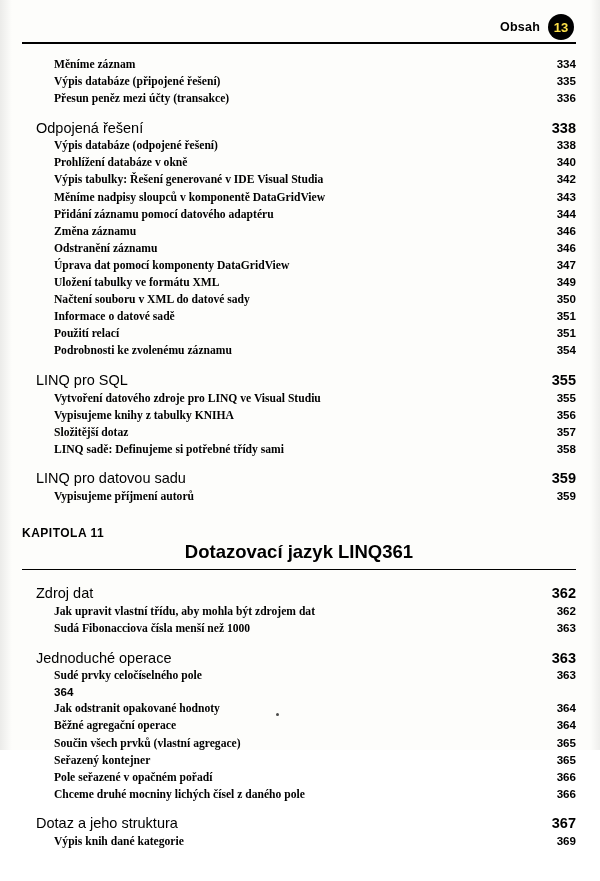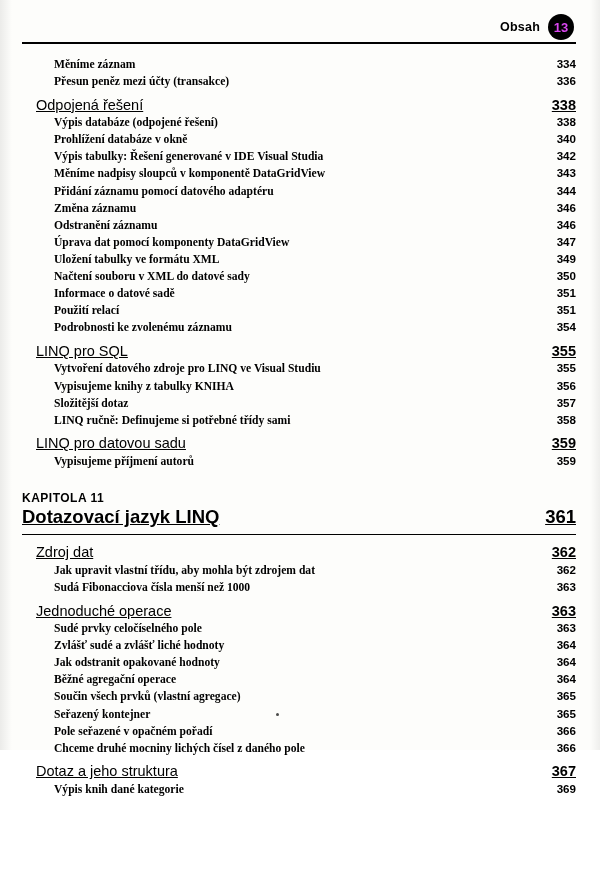--- a/index.html
+++ b/index.html
@@ -52,21 +52,21 @@
   .header-label {
     font-size: 12.5px;
     font-weight: bold;
     letter-spacing: 0.2px;
   }
   .page-number-badge {
     width: 26px;
     height: 26px;
     border-radius: 50%;
     background: #000000;
-    color: #d946ef;
+    color: #fde047;
     font-size: 13px;
     font-weight: bold;
     display: flex;
     align-items: center;
     justify-content: center;
   }
   .header-rule {
     position: absolute;
     top: 42px;
     left: 22px;
@@ -86,24 +86,23 @@
     display: flex;
     align-items: baseline;
     justify-content: space-between;
     line-height: 1.0;
   }
   .row .title { white-space: nowrap; }
   .row .pg { white-space: nowrap; text-align: left; }
 
   
   .lvl1 {
-    margin-top: 10px;
+    margin-top: 16px;
     margin-bottom: 4px;
     padding-left: 14px;
-    text-decoration: underline;
   }
   .lvl1 .title {
     font-size: 14.5px;
     font-weight: normal;
   }
   .lvl1 .pg {
     font-size: 14.5px;
     font-weight: bold;
   }
 
@@ -129,24 +128,23 @@
   }
   .chapter-kicker {
     font-size: 12px;
     font-weight: bold;
     letter-spacing: 0.5px;
     margin-bottom: 1px;
   }
   .chapter-line {
     display: flex;
     align-items: baseline;
-    justify-content: space-between;
+    justify-content: center;
     border-bottom: 1.8px solid #000;
     padding-bottom: 6px;
-    text-decoration: underline;
   }
   .chapter-title {
     font-size: 18.5px;
     font-weight: bold;
   }
   .chapter-pg {
     font-size: 18.5px;
     font-weight: bold;
   }
 
@@ -172,20 +170,24 @@
   <div class="header-rule"></div>
 
   <div class="toc">
 
     <div>
       <div class="row lvl2">
         <span class="title">Měníme záznam</span>
         <span class="pg">334</span>
       </div>
       <div class="row lvl2">
+        <span class="title">Výpis databáze (připojené řešení)</span>
+        <span class="pg">335</span>
+      </div>
+      <div class="row lvl2">
         <span class="title">Přesun peněz mezi účty (transakce)</span>
         <span class="pg">336</span>
       </div>
     </div>
 
     <div>
       <div class="row lvl1">
         <span class="title">Odpojená řešení</span>
         <span class="pg">338</span>
       </div>
@@ -254,21 +256,21 @@
       </div>
       <div class="row lvl2">
         <span class="title">Vypisujeme knihy z tabulky KNIHA</span>
         <span class="pg">356</span>
       </div>
       <div class="row lvl2">
         <span class="title">Složitější dotaz</span>
         <span class="pg">357</span>
       </div>
       <div class="row lvl2">
-        <span class="title">LINQ ručně: Definujeme si potřebné třídy sami</span>
+        <span class="title">LINQ sadě: Definujeme si potřebné třídy sami</span>
         <span class="pg">358</span>
       </div>
     </div>
 
     <div>
       <div class="row lvl1">
         <span class="title">LINQ pro datovou sadu</span>
         <span class="pg">359</span>
       </div>
       <div class="row lvl2">
@@ -303,21 +305,20 @@
     <div>
       <div class="row lvl1">
         <span class="title">Jednoduché operace</span>
         <span class="pg">363</span>
       </div>
       <div class="row lvl2">
         <span class="title">Sudé prvky celočíselného pole</span>
         <span class="pg">363</span>
       </div>
       <div class="row lvl2">
-        <span class="title">Zvlášť sudé a zvlášť liché hodnoty</span>
         <span class="pg">364</span>
       </div>
       <div class="row lvl2">
         <span class="title">Jak odstranit opakované hodnoty</span>
         <span class="pg">364</span>
       </div>
       <div class="row lvl2">
         <span class="title">Běžné agregační operace</span>
         <span class="pg">364</span>
       </div>

